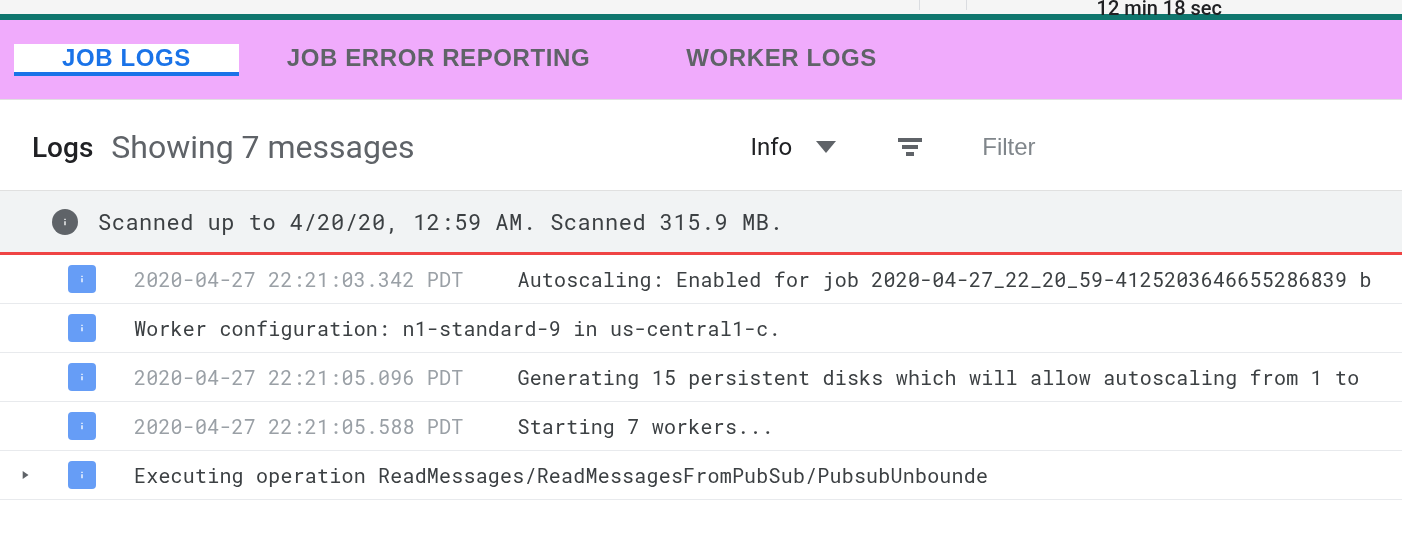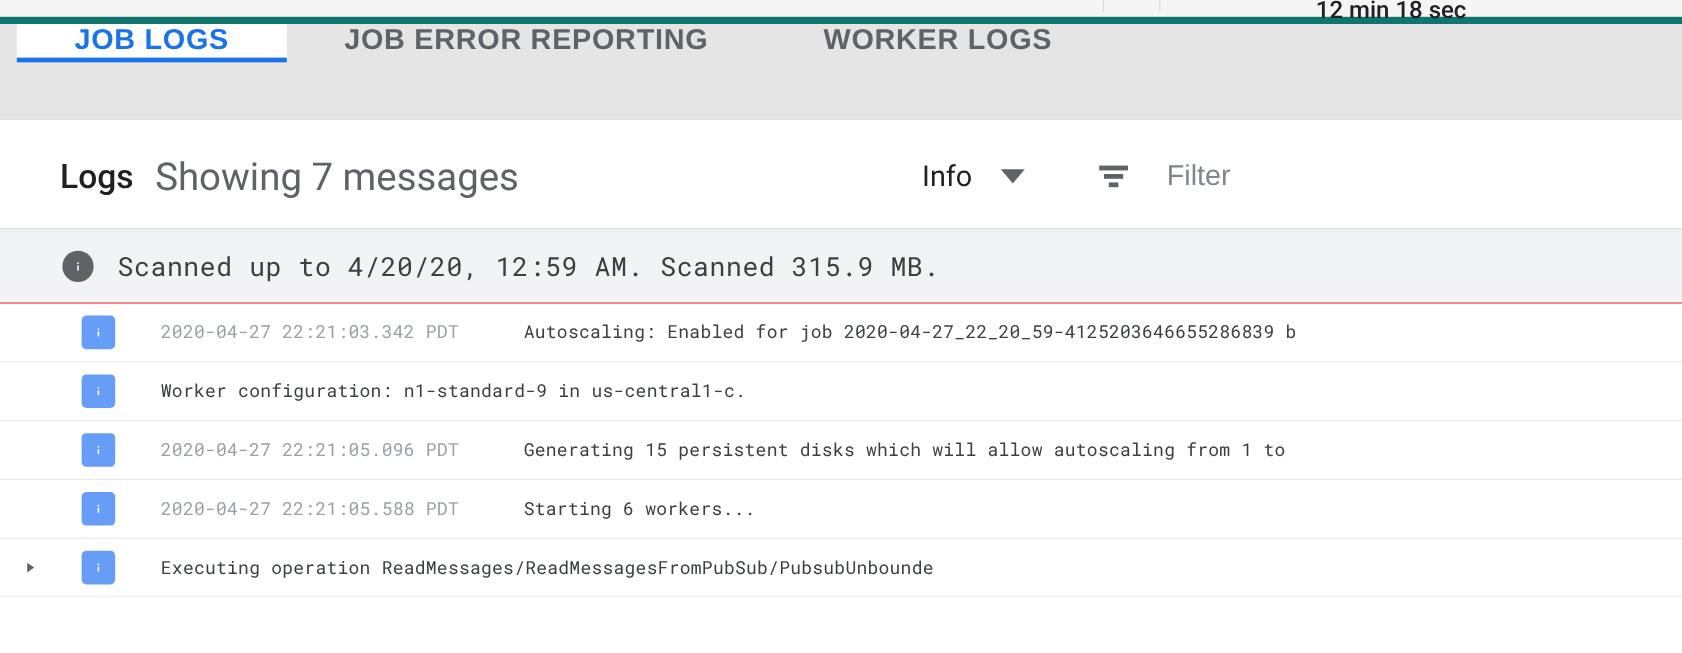--- a/index.html
+++ b/index.html
@@ -22,25 +22,25 @@
     top: -4px;
     font-size: 20px;
     font-weight: 500;
     color: #202124;
     white-space: nowrap;
   }
   .top-fragment .vline1 { position:absolute; right: 482px; top:0; width:1px; height:10px; background:#dadce0;}
   .top-fragment .vline2 { position:absolute; right: 435px; top:0; width:1px; height:10px; background:#dadce0;}
   .tabs {
     display: flex;
-    background: #e5e5e5;
+    background: #f0abfc;
     border-bottom: 1px solid #e0e0e0;
     padding-left: 14px;
     height: 80px;
-    align-items: flex-start;
+    align-items: center;
   }
   .tab {
     display: flex;
     align-items: center;
     padding: 0 48px;
     font-size: 24px;
     font-weight: 600;
     color: #5f6368;
     letter-spacing: 0.6px;
     cursor: pointer;
@@ -50,21 +50,21 @@
     border-top:none;border-left:none;border-right:none;
   }
   .tab.active {
     color: #1a73e8;
     border-bottom-color: #1a73e8;
     background: #fff;
   }
   .controls {
     display: flex;
     align-items: center;
-    padding: 28px 36px 24px 50px;
+    padding: 28px 36px 24px 32px;
     gap: 18px;
   }
   .controls .title {
     font-size: 28px;
     font-weight: 500;
     color: #202124;
   }
   .controls .subtitle {
     font-size: 32px;
     color: #5f6368;
@@ -102,26 +102,27 @@
   .filter-icon span { display:block; height:4px; background:#5f6368; }
   .filter-icon span:nth-child(1){width:24px;}
   .filter-icon span:nth-child(2){width:16px;}
   .filter-icon span:nth-child(3){width:8px;}
   .filter-input {
     border: none;
     font-size: 24px;
     color: #5f6368;
     outline: none;
     width: 200px;
+    margin-left: 28px;
   }
   .filter-input::placeholder { color: #80868b; }
   .scan-banner {
     background: #f1f3f4;
     border-top: 1px solid #e0e0e0;
-    border-bottom: 1px solid #ef4444;
+    border-bottom: 3px solid #ef4444;
     padding: 16px 24px 16px 52px;
     display:flex;
     align-items:center;
     gap: 20px;
     font-family: "Roboto Mono", Menlo, monospace;
     font-size: 22px;
     color: #3c4043;
     letter-spacing: 0.5px;
   }
   .scan-banner .info-circle {
@@ -130,21 +131,21 @@
     display:flex;align-items:center;justify-content:center;
     flex-shrink:0;
   }
   .scan-banner .info-circle svg { width:16px; height:16px; }
   .log-row {
     display:flex;
     align-items:center;
     padding: 10px 24px 10px 12px;
     border-bottom: 1px solid #e8eaed;
     font-family: "Roboto Mono", Menlo, monospace;
-    font-size: 15px;
+    font-size: 20px;
     letter-spacing: 0.2px;
     white-space: nowrap;
     overflow: hidden;
     gap: 30px;
   }
   .log-row .expand {
     width: 26px;
     display:flex;
     align-items:center;
     justify-content:center;
@@ -236,21 +237,21 @@
       <span class="msg">Generating 15 persistent disks which will allow autoscaling from 1 to </span>
     </div>
     <div class="log-row">
       <span class="expand"></span>
       <span class="sev">
         <svg viewBox="0 0 24 24">
           <path fill="#fff" d="M11 7h2v2h-2zM11 11h2v6h-2z"></path>
         </svg>
       </span>
       <span class="ts">2020-04-27 22:21:05.588 PDT</span>
-      <span class="msg">Starting 6 workers...</span>
+      <span class="msg">Starting 7 workers...</span>
     </div>
     <div class="log-row">
       <span class="expand">
         <svg viewBox="0 0 24 24">
           <path d="M8 5l10 7-10 7z"></path>
         </svg>
       </span>
       <span class="sev">
         <svg viewBox="0 0 24 24">
           <path fill="#fff" d="M11 7h2v2h-2zM11 11h2v6h-2z"></path>

